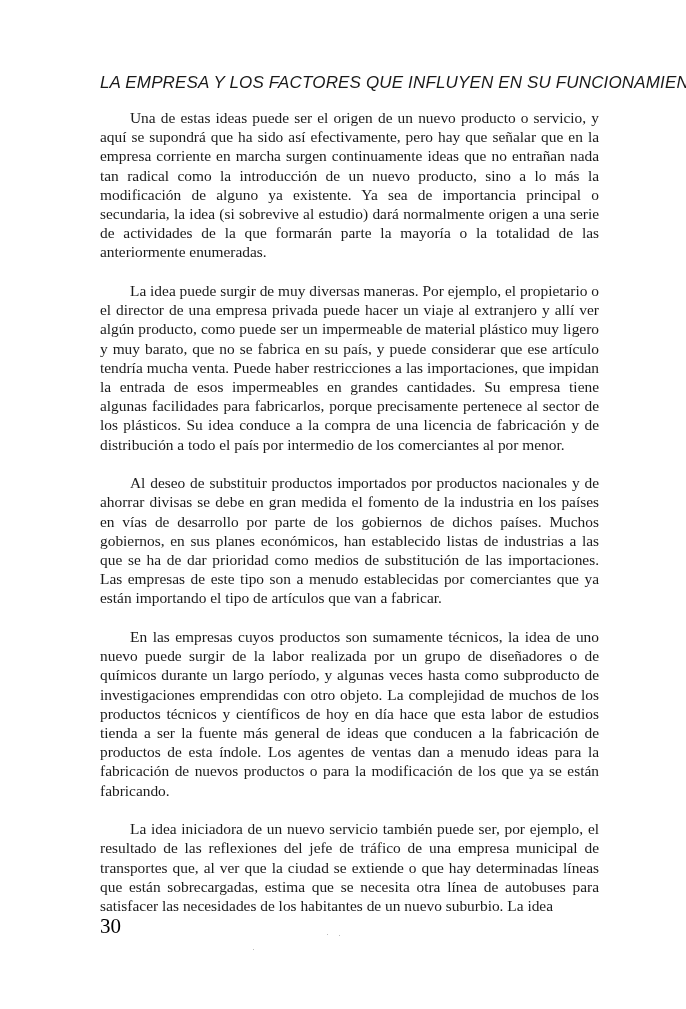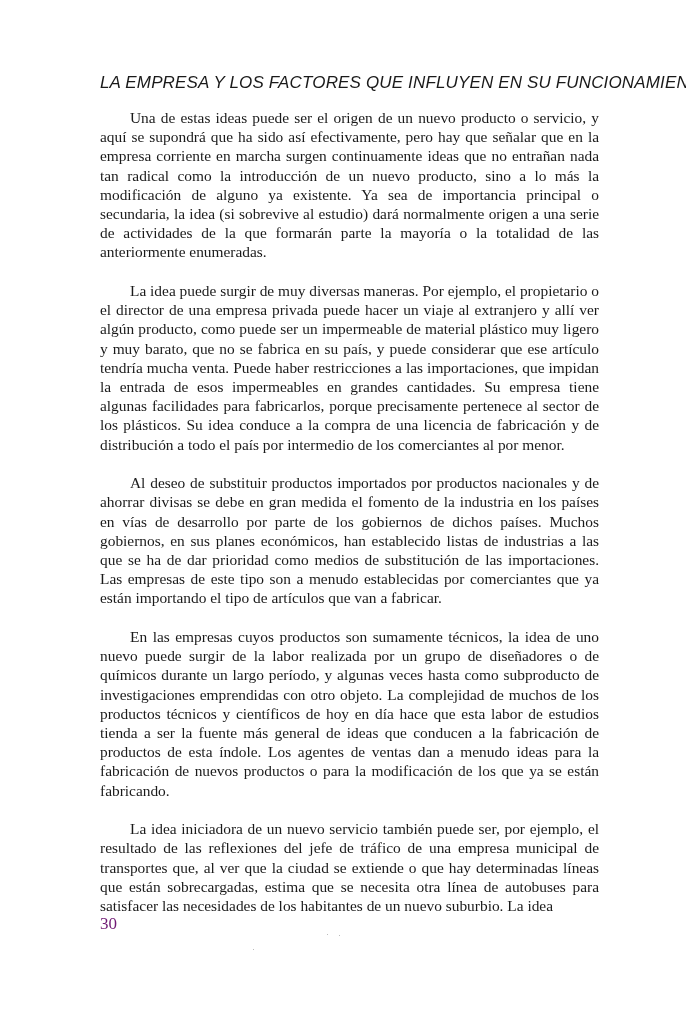--- a/index.html
+++ b/index.html
@@ -48,22 +48,22 @@
       text-indent: 30px;
     }
     .para.first {
       text-indent: 0;
     }
     .page-number {
       position: absolute;
       top: 914px;
       left: 0;
       font-family: "Liberation Serif", "DejaVu Serif", serif;
-      font-size: 17px;
-      color: #701a75;
+      font-size: 21px;
+      color: #000000;
     }
     .speck {
       position: absolute;
       width: 1px;
       height: 1px;
       background: #bbbbbb;
     }
   </style>
 </head>
 <body>

